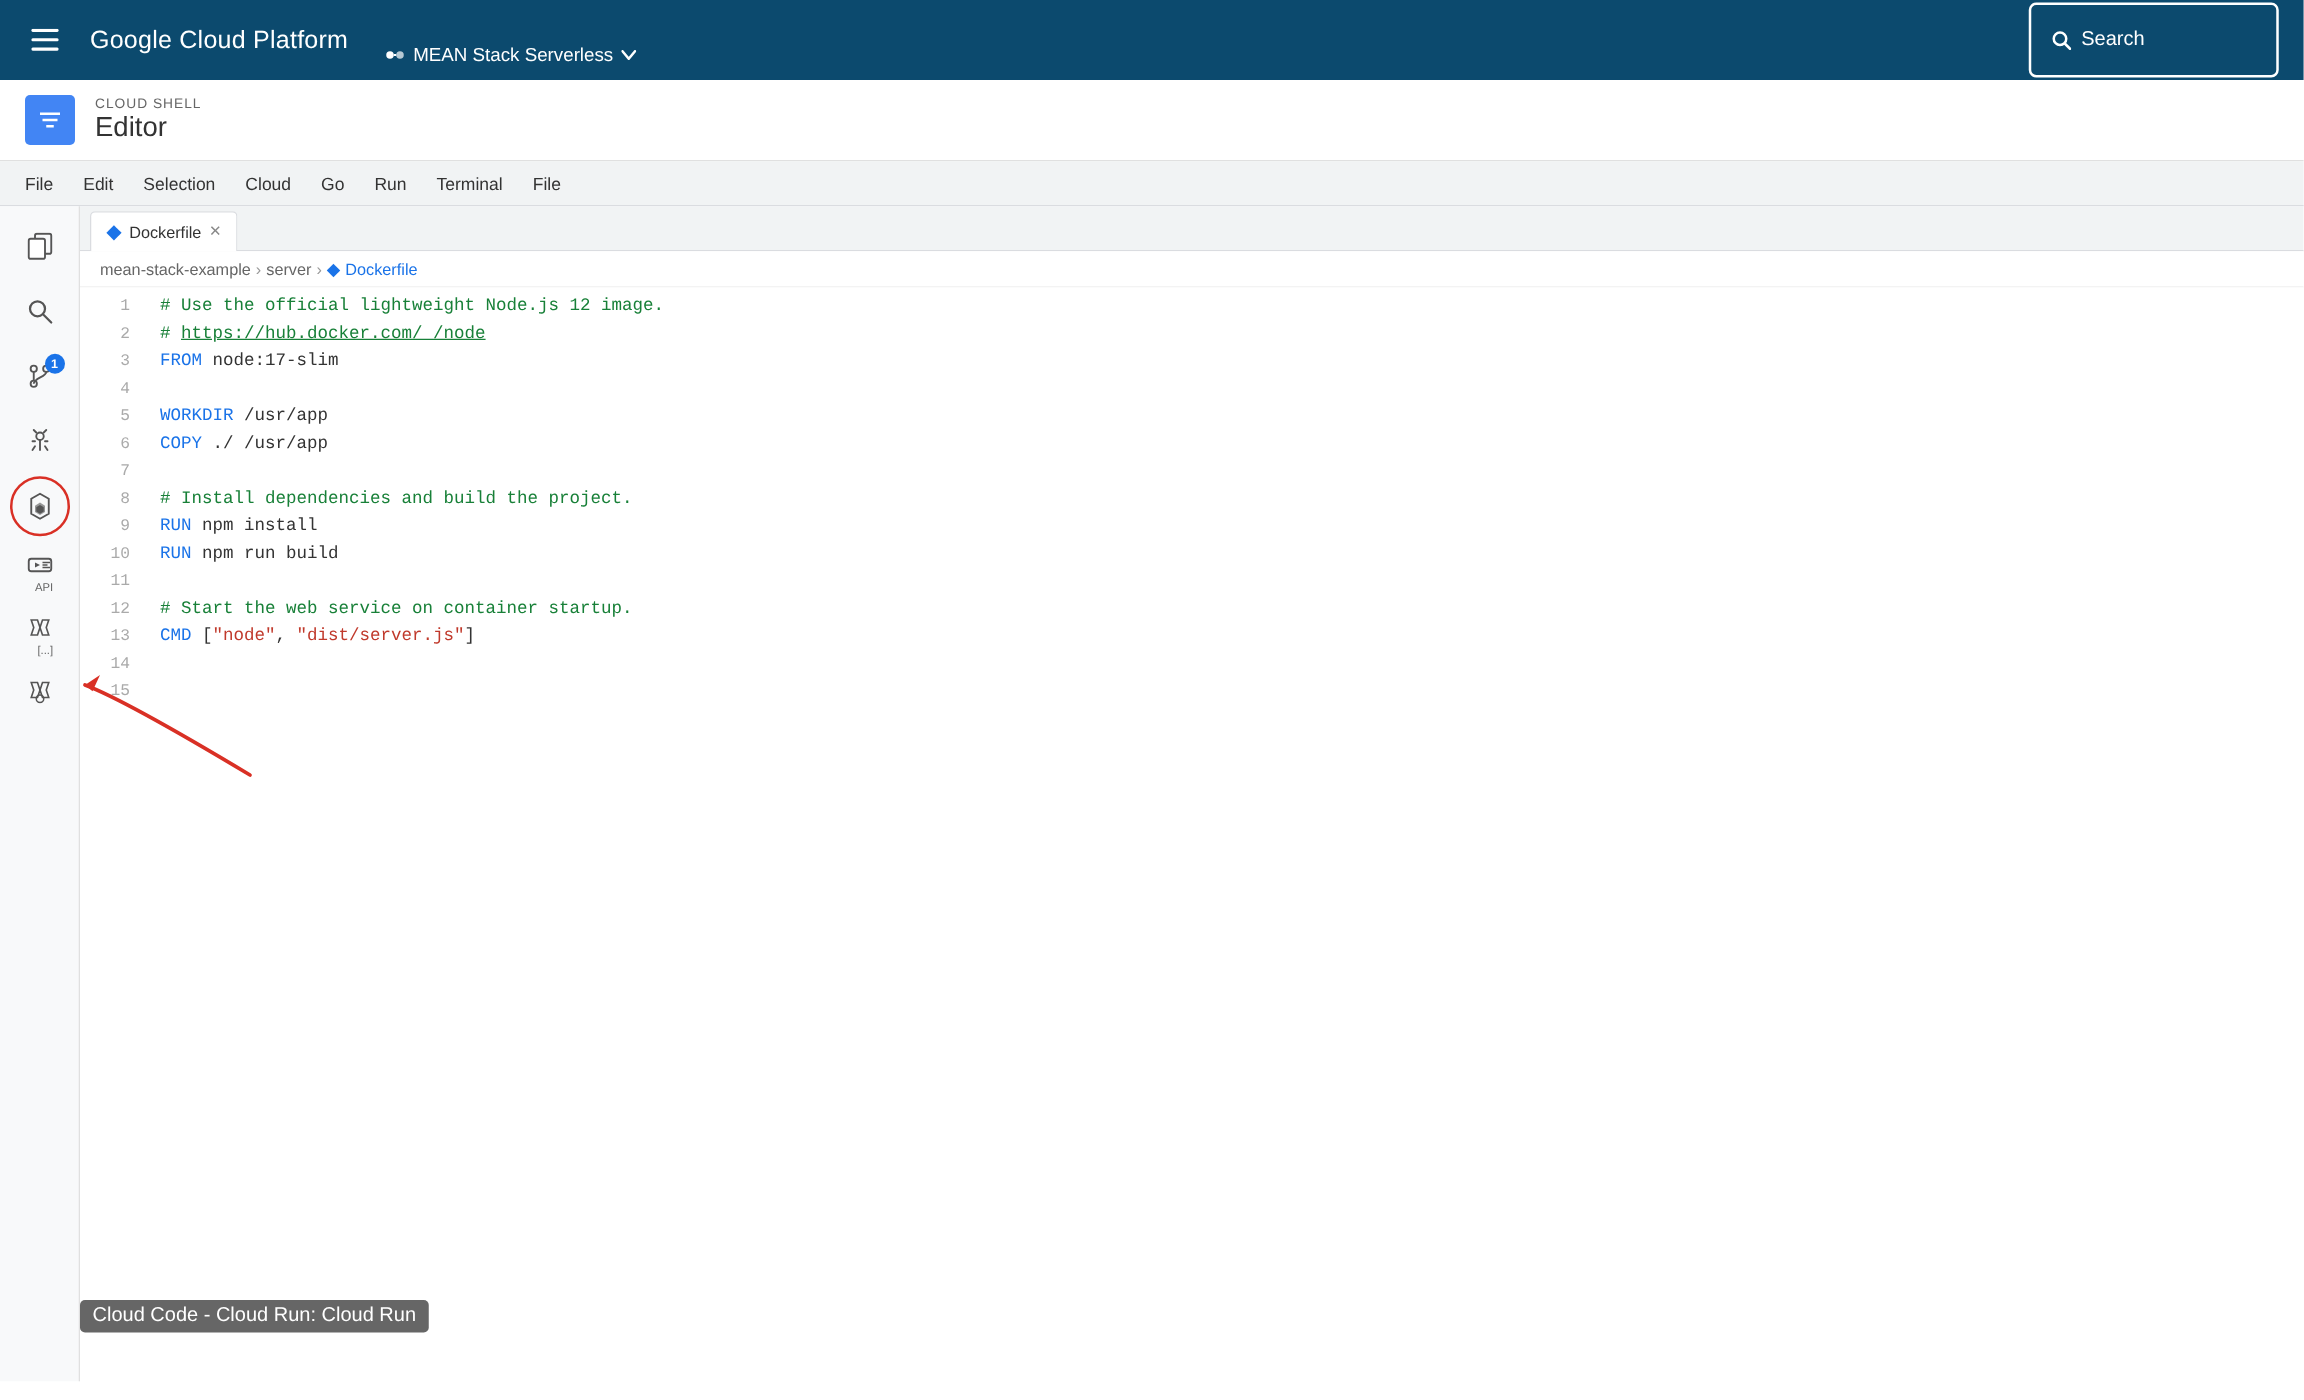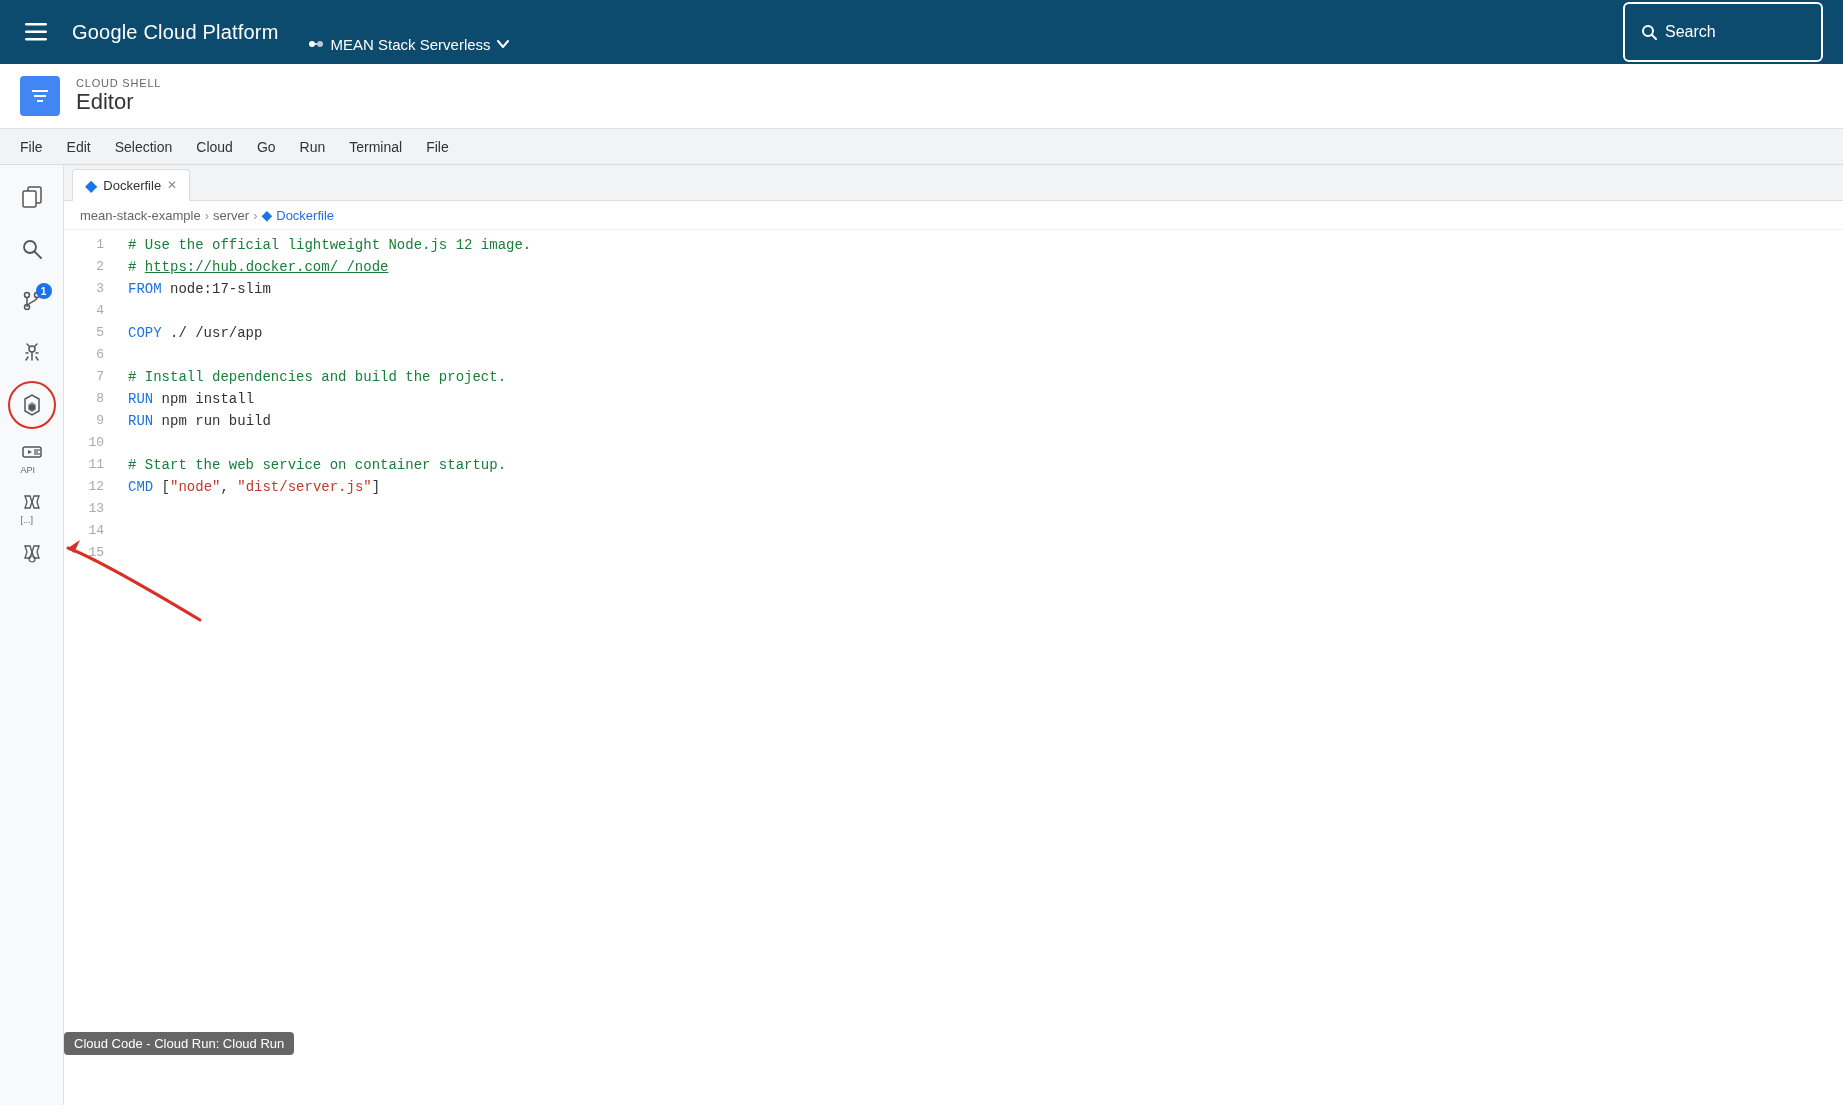--- a/index.html
+++ b/index.html
@@ -150,21 +150,21 @@
     }
     .sidebar-label {
       font-size: 9px;
       color: #666;
       text-align: center;
       margin-top: 2px;
     }
     .sidebar-item-with-label {
       display: flex;
       flex-direction: column;
-      align-items: flex-start;
+      align-items: flex-end;
       cursor: pointer;
       padding: 4px;
       border-radius: 8px;
     }
 
     
     .editor-area {
       flex: 1;
       display: flex;
       flex-direction: column;
@@ -354,21 +354,21 @@
     </div>
 
     <div class="sidebar-item sidebar-item-circled" style="position:relative;">
       <svg width="28" height="28" viewBox="0 0 28 28" fill="none">
         <polygon points="7,8 7,20 14,24 21,20 21,8 14,4" stroke="#555" stroke-width="1.5" fill="none"></polygon>
         <polygon points="14,11 18,13.5 18,18.5 14,21 10,18.5 10,13.5" fill="#555" opacity="0.6"></polygon>
         <polygon points="14,13 17,14.8 17,18.2 14,20 11,18.2 11,14.8" fill="#555"></polygon>
       </svg>
     </div>
 
-    <div class="tooltip" style="position:absolute; left:64px; bottom:50px; background:#666; color:#fff; padding:4px 10px; border-radius:4px; font-size:13px; white-space:nowrap; z-index:100;">Cloud Code - Cloud Run: Cloud Run</div>
+    <div class="tooltip" style="position:absolute; left:64px; bottom:39px; background:#666; color:#fff; padding:4px 10px; border-radius:4px; font-size:16px; white-space:nowrap; z-index:100;">Cloud Code - Cloud Run: Cloud Run</div>
 
     <div class="sidebar-item-with-label" style="margin-top:4px;">
       <svg width="22" height="22" viewBox="0 0 22 22" fill="none">
         <rect x="2" y="6" width="18" height="10" rx="2" stroke="#555" stroke-width="1.5" fill="none"></rect>
         <polygon points="7,9 7,13 11,11" fill="#555"></polygon>
         <line x1="13" y1="9" x2="19" y2="9" stroke="#555" stroke-width="1.2"></line>
         <line x1="13" y1="11" x2="17" y2="11" stroke="#555" stroke-width="1.2"></line>
         <line x1="13" y1="13" x2="19" y2="13" stroke="#555" stroke-width="1.2"></line>
       </svg>
       <span class="sidebar-label">API</span>
@@ -438,20 +438,23 @@
         <div class="code-line">
           <span class="c-comment"># <a href="#" style="color:#188038; text-decoration:underline;">https://hub.docker.com/_/node</a></span>
         </div>
 
         <div class="code-line">
           <span class="c-keyword">FROM</span><span class="c-text"> node:17-slim</span>
         </div>
 
         <div class="code-line empty">&nbsp;</div>
 
+        <div class="code-line">
+          <span class="c-keyword">WORKDIR</span><span class="c-text"> /usr/app</span>
+        </div>
 
         <div class="code-line">
           <span class="c-keyword">COPY</span><span class="c-text"> ./ /usr/app</span>
         </div>
 
         <div class="code-line empty">&nbsp;</div>
 
         <div class="code-line">
           <span class="c-comment"># Install dependencies and build the project.</span>
         </div>

